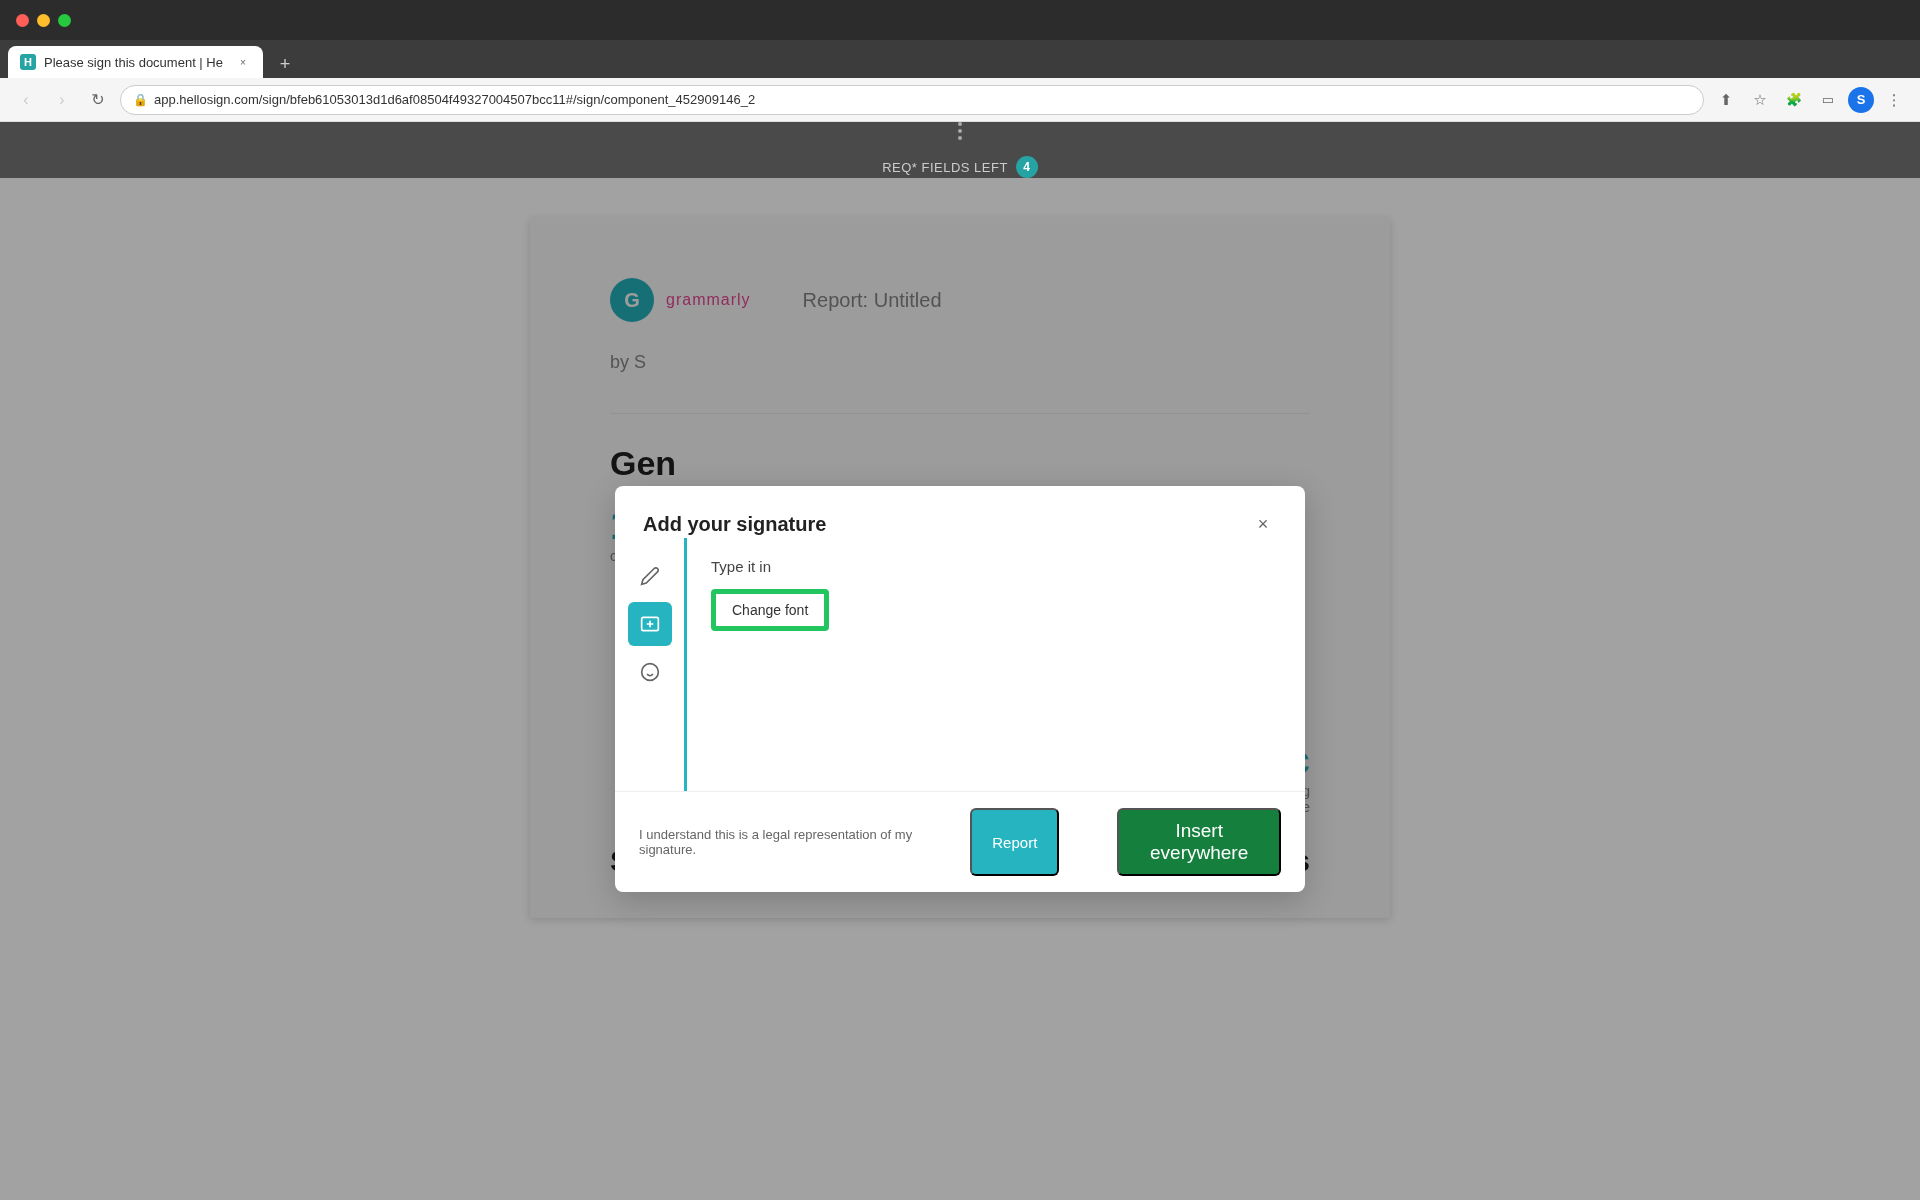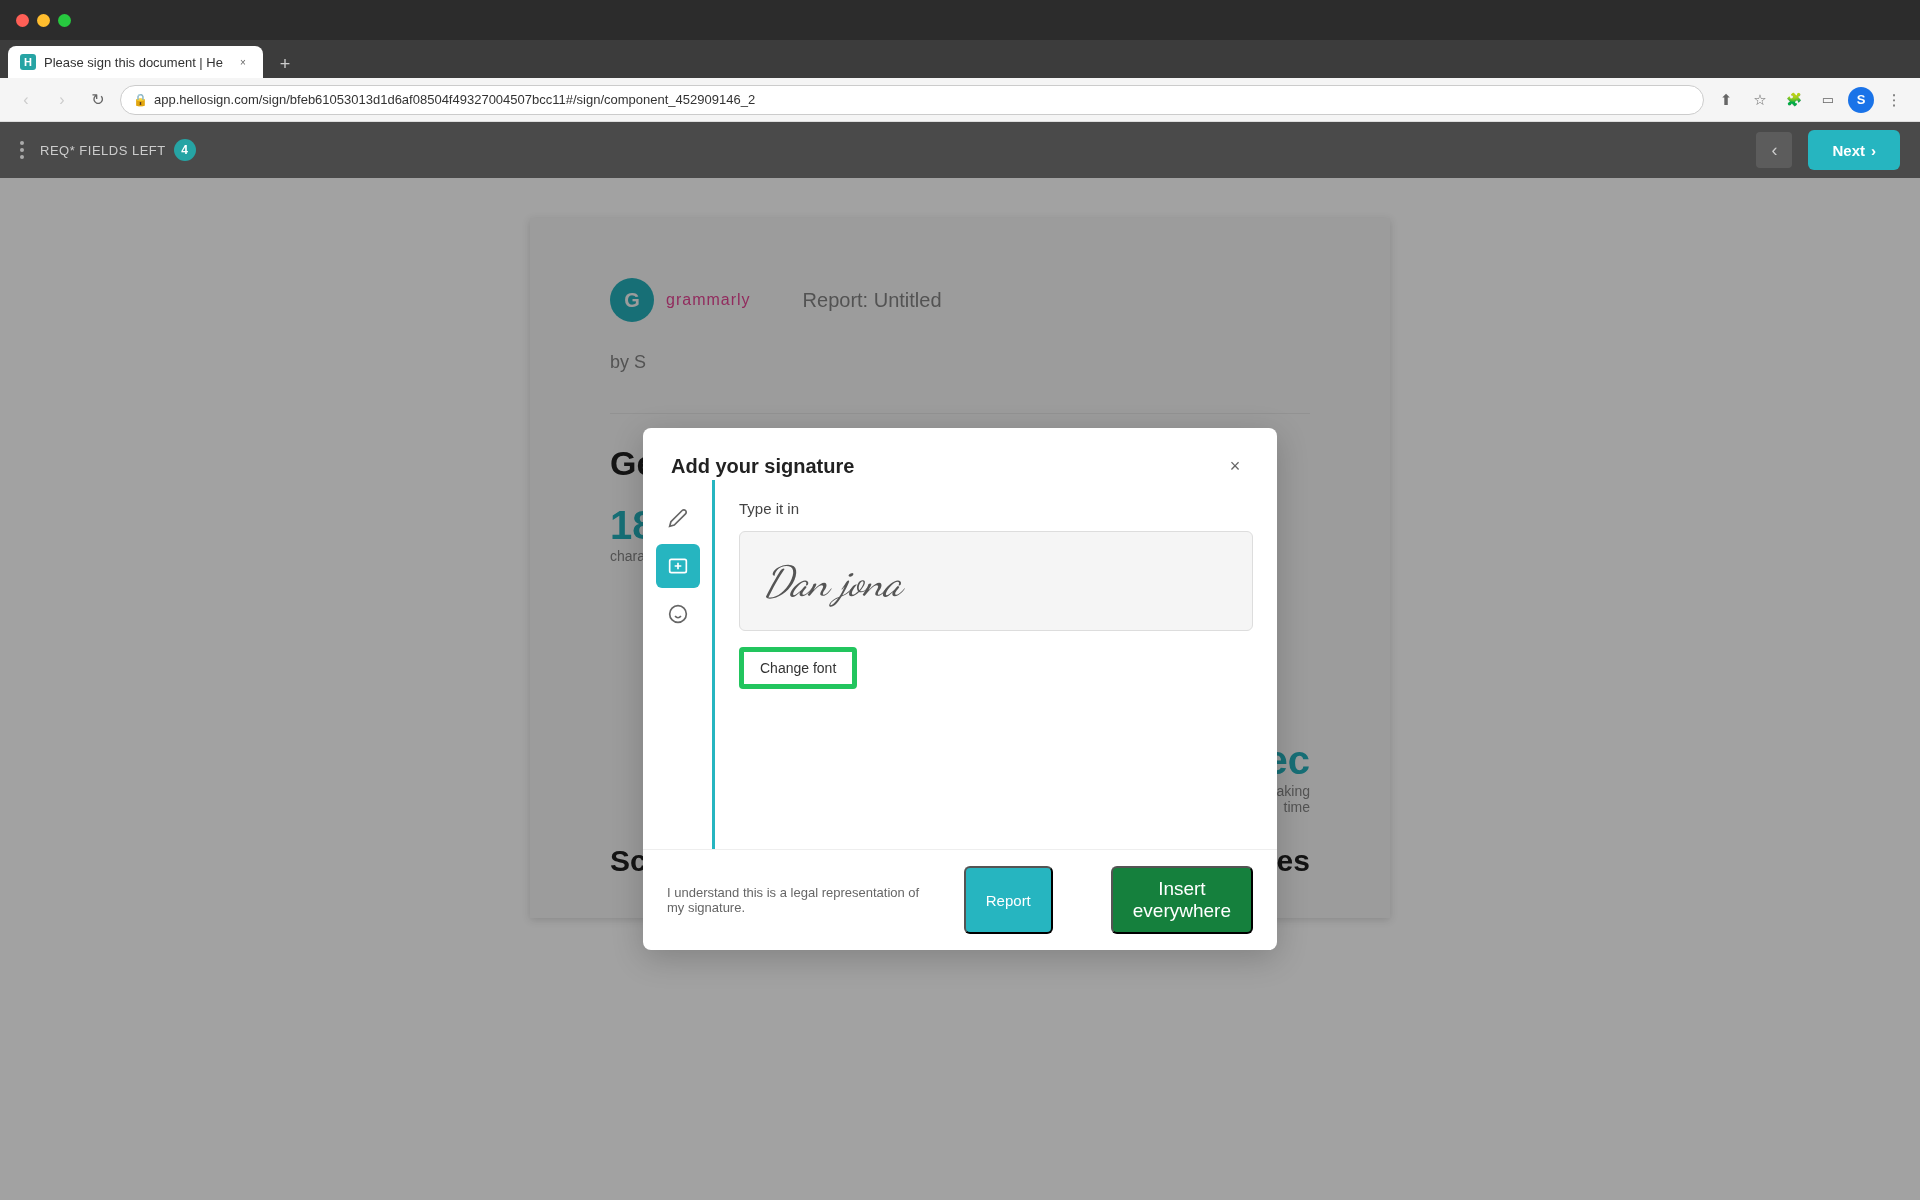--- a/index.html
+++ b/index.html
@@ -19,21 +19,21 @@
     .nav-btn { width: 28px; height: 28px; border-radius: 50%; display: flex; align-items: center; justify-content: center; color: #666; cursor: pointer; font-size: 16px; }
     .nav-btn.disabled { color: #ccc; cursor: default; }
     .address-bar { flex: 1; height: 30px; background: #fff; border: 1px solid #ccc; border-radius: 15px; display: flex; align-items: center; padding: 0 12px; font-size: 13px; color: #333; gap: 6px; }
     .address-bar .lock-icon { color: #666; font-size: 12px; }
     .address-text { flex: 1; font-size: 13px; color: #333; }
     .toolbar-actions { display: flex; gap: 6px; align-items: center; }
     .toolbar-action-btn { width: 28px; height: 28px; border-radius: 50%; display: flex; align-items: center; justify-content: center; color: #666; cursor: pointer; font-size: 15px; }
     .user-avatar { width: 26px; height: 26px; border-radius: 50%; background: #1a73e8; color: white; display: flex; align-items: center; justify-content: center; font-size: 13px; font-weight: 600; cursor: pointer; }
 
     
-    .app-toolbar { height: 56px; background: #4a4a4a; display: flex; align-items: center; padding: 0 20px; gap: 16px; }
+    .app-toolbar { height: 56px; background: #4a4a4a; display: flex; align-items: center; padding: 0 20px; gap: 16px; flex-direction: column; }
     .dots-menu { color: #aaa; font-size: 18px; cursor: pointer; display: flex; flex-direction: column; gap: 3px; }
     .dot { width: 4px; height: 4px; background: #aaa; border-radius: 50%; }
     .fields-left { display: flex; align-items: center; gap: 8px; color: #ccc; font-size: 13px; font-weight: 500; letter-spacing: 0.5px; }
     .fields-badge { background: #26a4a4; color: white; border-radius: 50%; width: 22px; height: 22px; display: flex; align-items: center; justify-content: center; font-size: 12px; font-weight: 700; }
     .spacer { flex: 1; }
     .back-btn { width: 36px; height: 36px; background: rgba(255,255,255,0.1); border-radius: 4px; display: flex; align-items: center; justify-content: center; color: #ccc; cursor: pointer; font-size: 18px; }
     .next-btn { height: 40px; padding: 0 24px; background: #26b5c0; border-radius: 6px; color: white; font-size: 15px; font-weight: 600; display: flex; align-items: center; gap: 6px; cursor: pointer; }
 
     
     .main-content { width: 100%; height: calc(1200px - 178px); background: #e8e8e8; display: flex; position: relative; overflow: hidden; }
@@ -49,21 +49,21 @@
     .doc-author { font-size: 18px; color: #888; margin-bottom: 40px; }
     .doc-divider { border: none; border-top: 1px solid #eee; margin-bottom: 30px; }
     .doc-section-title { font-size: 34px; font-weight: 700; color: #222; margin-bottom: 20px; }
     .doc-stats { display: flex; gap: 80px; }
     .doc-stat-val { font-size: 40px; font-weight: 700; color: #26b5c0; }
     .doc-stat-label { font-size: 14px; color: #888; }
 
     
     .modal-overlay { position: absolute; top: 0; left: 0; right: 0; bottom: 0; background: rgba(0,0,0,0.3); display: flex; justify-content: center; align-items: center; }
     
-    .modal { background: white; border-radius: 8px; width: 634px; box-shadow: 0 8px 32px rgba(0,0,0,0.2); overflow: hidden; }
+    .modal { background: white; border-radius: 8px; width: 690px; box-shadow: 0 8px 32px rgba(0,0,0,0.2); overflow: hidden; }
     .modal-header { padding: 24px 28px 0; display: flex; justify-content: space-between; align-items: center; }
     .modal-title { font-size: 20px; font-weight: 600; color: #222; }
     .modal-close { width: 28px; height: 28px; border-radius: 50%; display: flex; align-items: center; justify-content: center; color: #666; cursor: pointer; font-size: 18px; }
     
     .modal-body { display: flex; }
     .modal-sidebar { width: 72px; border-right: 3px solid #26b5c0; padding: 16px 0; display: flex; flex-direction: column; align-items: center; gap: 4px; }
     .sidebar-icon { width: 44px; height: 44px; border-radius: 6px; display: flex; align-items: center; justify-content: center; cursor: pointer; font-size: 18px; color: #666; }
     .sidebar-icon.active { background: #26b5c0; color: white; }
     
     .modal-main { flex: 1; padding: 20px 24px 40px; }
@@ -191,23 +191,20 @@
                 <circle cx="12" cy="12" r="10"></circle>
                 <path d="M8.5 14.5s1.5 2 3.5 2 3.5-2 3.5-2"></path>
                 <line x1="9" y1="9" x2="9.01" y2="9"></line>
                 <line x1="15" y1="9" x2="15.01" y2="9"></line>
               </svg>
           </div>
         </div>
 
         <div class="modal-main">
           <div class="type-it-in-label">Type it in</div>
-          <div class="signature-preview">
-            <span class="signature-text">Dan jona</span>
-          </div>
           <button class="change-font-btn">Change font</button>
           <div class="modal-spacer"></div>
         </div>
       </div>
 
       <div class="modal-footer">
         <span class="legal-text">I understand this is a legal representation of my signature.</span>
         <div class="footer-buttons">
           <button class="insert-btn">Report</button>
           <button class="insert-everywhere-btn">Insert everywhere</button>

